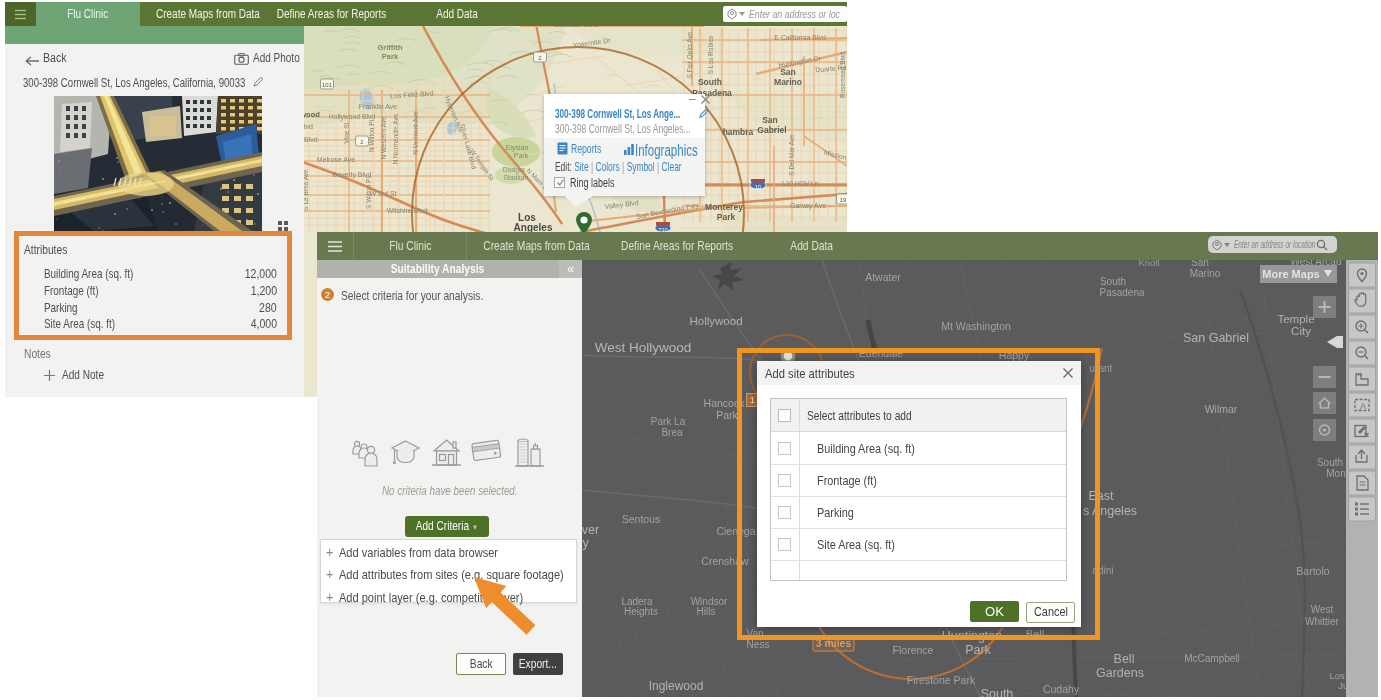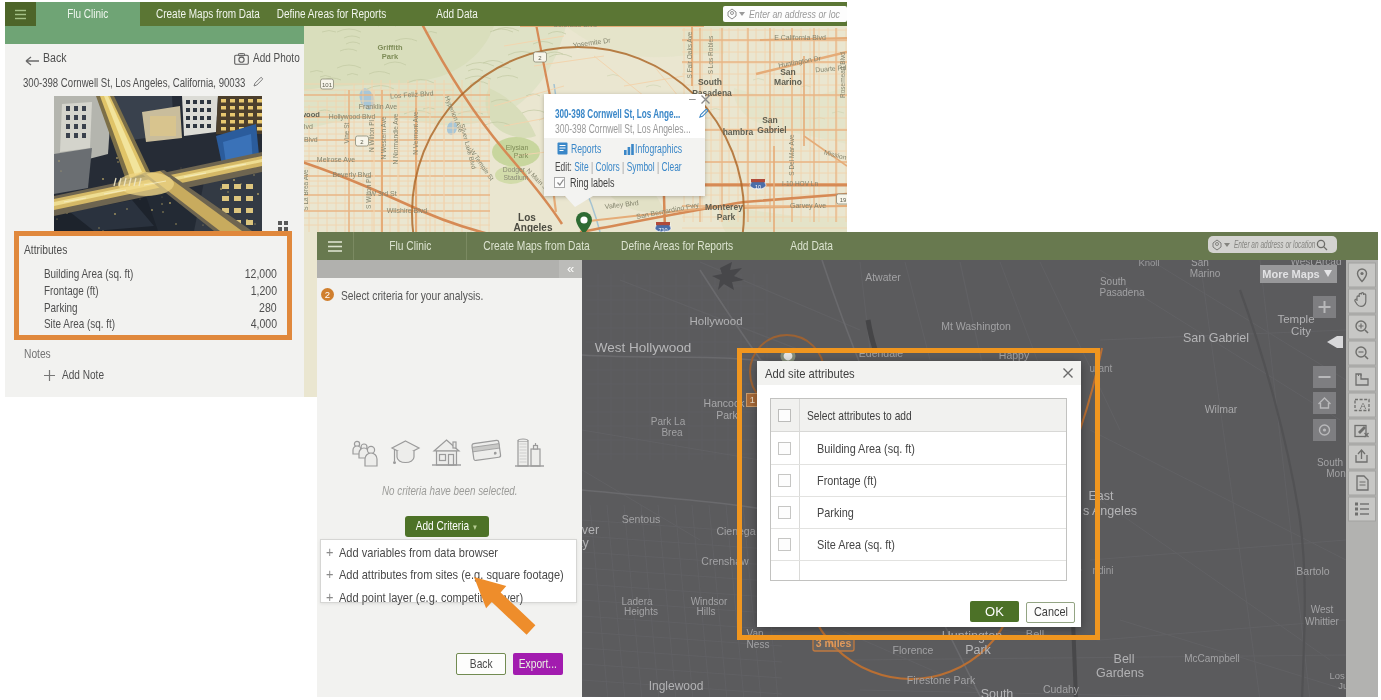--- a/index.html
+++ b/index.html
@@ -355,21 +355,21 @@
         </g>
       </svg>
     <div class="abs" style="left:566px;top:140px;font-size:12px;color:#3a87c8;"><span style="display:inline-block;transform:scaleX(0.72);transform-origin:0 50%;white-space:nowrap;">Reports</span></div>
     <svg class="abs" style="left:619px;top:142px;" width="10" height="11">
         <g fill="#3a87c8">
           <rect x="0" y="6" width="2.6" height="6"></rect>
           <rect x="3.6" y="3" width="2.6" height="9"></rect>
           <rect x="7.2" y="0" width="2.6" height="12"></rect>
         </g>
       </svg>
-    <div class="abs" style="left:630px;top:140px;font-size:12px;color:#3a87c8;"><span style="display:inline-block;transform:scaleX(0.72);transform-origin:0 50%;white-space:nowrap;">Infographics</span></div>
+    <div class="abs" style="left:630px;top:140px;font-size:16px;color:#3a87c8;"><span style="display:inline-block;transform:scaleX(0.72);transform-origin:0 50%;white-space:nowrap;">Infographics</span></div>
     <div class="abs" style="left:550px;top:158px;font-size:12px;color:#4a4a4a;"><span style="display:inline-block;transform:scaleX(0.70);transform-origin:0 50%;white-space:nowrap;">Edit: <span style="color:#3a87c8;">Site</span> <span style="color:#9a9a9a;">|</span> <span style="color:#3a87c8;">Colors</span> <span style="color:#9a9a9a;">|</span> <span style="color:#3a87c8;">Symbol</span> <span style="color:#9a9a9a;">|</span> <span style="color:#3a87c8;">Clear</span></span></div>
     <div class="abs" style="left:549px;top:175px;width:11px;height:11px;border:1.2px solid #a8a8a8;background:#fdfdfd;"></div>
     <svg class="abs" style="left:550.5px;top:176px;" width="9" height="9">
         <path d="M1.5 4.5 L3.8 7 L7.5 1.5" fill="none" stroke="#8a8a8a" stroke-width="1.3"></path>
       </svg>
     <div class="abs" style="left:565px;top:174px;font-size:12px;color:#3f3f3f;"><span style="display:inline-block;transform:scaleX(0.75);transform-origin:0 50%;white-space:nowrap;">Ring labels</span></div>
 
     <svg class="abs" style="left:569px;top:208px;" width="20" height="26">
         <path d="M10 2 a8 8 0 0 1 8 8 c0 5 -8 14 -8 14 c0 0 -8 -9 -8 -14 a8 8 0 0 1 8 -8 z" fill="#2e6b33"></path>
         <circle cx="10" cy="10" r="3.6" fill="#fff"></circle>
@@ -787,20 +787,21 @@
             <circle cx="742.5" cy="170" r="5" fill="none" stroke="#b8b8ba" stroke-width="1.4"></circle>
             <circle cx="742.5" cy="170" r="1.6" fill="#b8b8ba"></circle>
           </g>
 <path d="M 745 82 L 755 76 L 755 88 Z" fill="#d8d8da"></path>
           <rect x="755" y="76" width="6" height="12" fill="#d8d8da"></rect>
         </svg>
     </div>
 
     <div class="abs" style="left:0;top:28px;width:265px;height:437px;background:#f2f2f0;"></div>
     <div class="abs" style="left:0;top:28px;width:265px;height:18px;background:#b1b1ae;"></div>
+    <div class="abs" style="left:0;top:28px;width:240px;height:18px;line-height:18px;text-align:center;color:#fcfcfa;font-size:12.8px;font-weight:bold;"><span class="cxc">Suitability Analysis</span></div>
     <div class="abs" style="left:242px;top:28px;width:23px;height:18px;background:#bcbcb9;color:#fdfdfb;font-size:13px;text-align:center;line-height:17px;">«</div>
     <div class="abs" style="left:4px;top:56px;width:13px;height:13px;border-radius:50%;background:#d07f2e;color:#fff;font-size:9.5px;text-align:center;line-height:13.5px;">2</div>
     <div class="abs" style="left:24px;top:56px;font-size:12.8px;color:#565656;"><span class="cx">Select criteria for your analysis.</span></div>
 
     <div class="abs" id="iconrow" style="left:0px;top:206px;"><svg width="265" height="40">
 <g transform="translate(35,2)">
             <circle cx="5" cy="4" r="2.6" fill="#ededeb" stroke="#9b9b9b" stroke-width="1.2"></circle>
             <path d="M1 14 v-4 a4 4 0 0 1 8 0 v4 z" fill="#ededeb" stroke="#9b9b9b" stroke-width="1.2"></path>
             <circle cx="12" cy="7" r="3" fill="#ededeb" stroke="#9b9b9b" stroke-width="1.2"></circle>
             <path d="M7 18 v-5 a5 5 0 0 1 10 0 v5 z" fill="#ededeb" stroke="#9b9b9b" stroke-width="1.2"></path>
@@ -848,21 +849,21 @@
     <div class="abs" style="left:88px;top:284px;width:84px;height:21px;background:#4d7227;border-radius:3px;color:#fff;font-size:12.6px;text-align:center;line-height:21px;"><span class="cxc">Add Criteria <span style="font-size:8px;color:#b5cc92;">▼</span></span></div>
 
     <div class="abs" style="left:3px;top:307px;width:257px;height:64px;background:#fff;border:1px solid #d6d6d4;box-shadow:0 1px 3px rgba(0,0,0,0.08);"></div>
     <div class="abs" style="left:9px;top:309px;font-size:13px;color:#4a4a4a;line-height:21.3px;">
       <div><span class="cx85"><span style="color:#8a8a8a;font-size:15px;">+</span>&nbsp; Add variables from data browser</span></div>
       <div><span class="cx85"><span style="color:#8a8a8a;font-size:15px;">+</span>&nbsp; Add attributes from sites (e.g. square footage)</span></div>
       <div><span class="cx85"><span style="color:#8a8a8a;font-size:15px;">+</span>&nbsp; Add point layer (e.g. competitor layer)</span></div>
     </div>
 
     <div class="abs" style="left:139px;top:421px;width:50px;height:22px;background:#fdfdfc;border:1.5px solid #728b51;border-radius:2px;color:#4a4a4a;font-size:12.8px;text-align:center;line-height:20px;"><span class="cxc">Back</span></div>
-    <div class="abs" style="left:196px;top:421px;width:50px;height:22px;background:#a21caf;border-radius:2px;color:#e9f0e1;font-size:12.8px;text-align:center;line-height:22px;"><span class="cxc">Export...</span></div>
+    <div class="abs" style="left:196px;top:421px;width:50px;height:22px;background:#404040;border-radius:2px;color:#e9f0e1;font-size:12.8px;text-align:center;line-height:22px;"><span class="cxc">Export...</span></div>
 
     <div class="abs" style="left:1029px;top:28px;width:32px;height:437px;background:#b2b2b0;" id="toolbar"><svg width="32" height="440">
 <rect width="32" height="440" fill="#b2b2b0"></rect>
 <rect x="2.5" y="3" width="27" height="24" fill="#c7c7c5" stroke="#a2a2a0" stroke-width="1"></rect>
 <path d="M16 9 a4.5 4.5 0 0 1 4.5 4.5 c0 3.2 -4.5 8 -4.5 8 c0 0 -4.5 -4.8 -4.5 -8 a4.5 4.5 0 0 1 4.5 -4.5 z" fill="none" stroke="#6f6f6d" stroke-width="1.4"></path>
           <circle cx="16" cy="13.5" r="1.6" fill="#6f6f6d"></circle>
 <rect x="2.5" y="29" width="27" height="24" fill="#c7c7c5" stroke="#a2a2a0" stroke-width="1"></rect>
 <path d="M11 41 v-4 a1.1 1.1 0 0 1 2.2 0 v-2.6 a1.1 1.1 0 0 1 2.2 0 v-0.6 a1.1 1.1 0 0 1 2.2 0 v1.2 a1.1 1.1 0 0 1 2.2 0 v6.6 a4.8 4.8 0 0 1 -4.8 4.8 a4.8 4.8 0 0 1 -4 -2.2 l-2 -3 a1.3 1.3 0 0 1 2 -1.6 z" fill="none" stroke="#6f6f6d" stroke-width="1.2"></path>
 <rect x="2.5" y="55" width="27" height="24" fill="#c7c7c5" stroke="#a2a2a0" stroke-width="1"></rect>
 <circle cx="15" cy="66" r="5" fill="none" stroke="#6f6f6d" stroke-width="1.4"></circle>

